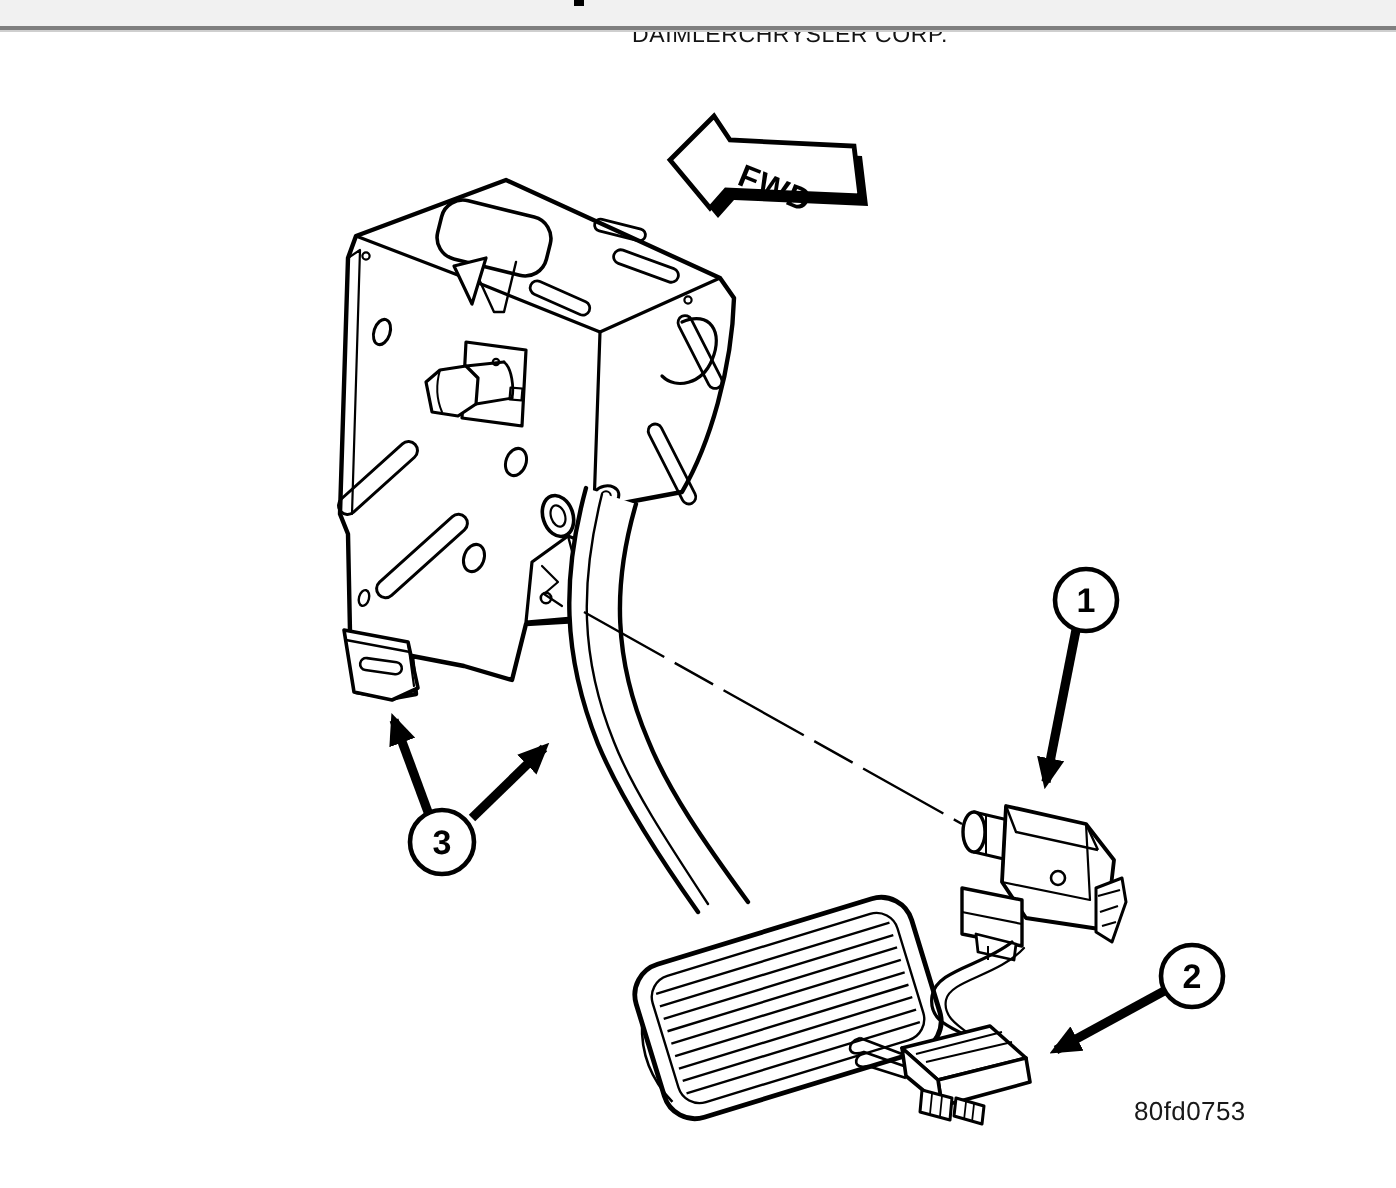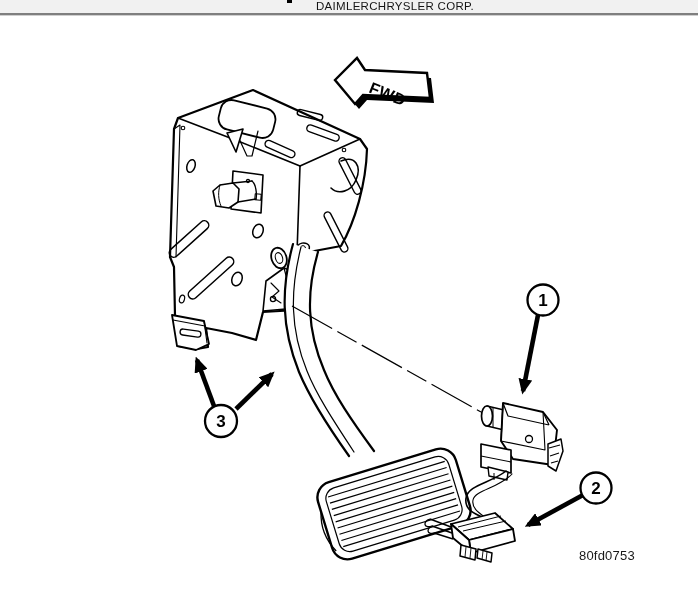--- a/index.html
+++ b/index.html
@@ -6,26 +6,26 @@
   .page{
     position:relative;width:698px;height:594px;background:#ffffff;overflow:hidden;
     font-family:"Liberation Sans", sans-serif;color:#000;
   }
   .titlebar{
     position:absolute;left:0;top:0;width:698px;height:13px;background:#f1f1f1;
   }
   .titlebar-rule-dark{position:absolute;left:0;top:13px;width:698px;height:2px;background:#7f7f7f;}
   .titlebar-rule-light{position:absolute;left:0;top:15px;width:698px;height:1px;background:#cfcfcf;}
   .titlebar-text{
-    position:absolute;left:316px;top:0;height:13px;line-height:12px;
+    position:absolute;left:316px;top:12px;height:13px;line-height:12px;
     font-size:11.5px;letter-spacing:0.3px;color:#141414;white-space:nowrap;text-align:center;
   }
   .partial-glyph{position:absolute;left:287px;top:0;width:5px;height:3px;background:#000;}
   .figure-code{
-    position:absolute;left:567px;top:548px;font-size:13px;color:#191919;letter-spacing:0.2px;margin-left:12px;
+    position:absolute;left:567px;top:548px;font-size:13px;color:#191919;letter-spacing:0.2px;
   }
   svg.diagram{position:absolute;left:0;top:0;}
   svg .ink{stroke:#000;fill:none;}
   svg text{font-family:"Liberation Sans", sans-serif;}
   .callout-digit{font-size:17px;font-weight:bold;fill:#000;}
   .fwd-text{font-size:16px;font-weight:bold;fill:#000;letter-spacing:0.5px;}
 </style>
 </head>
 <body>
 

